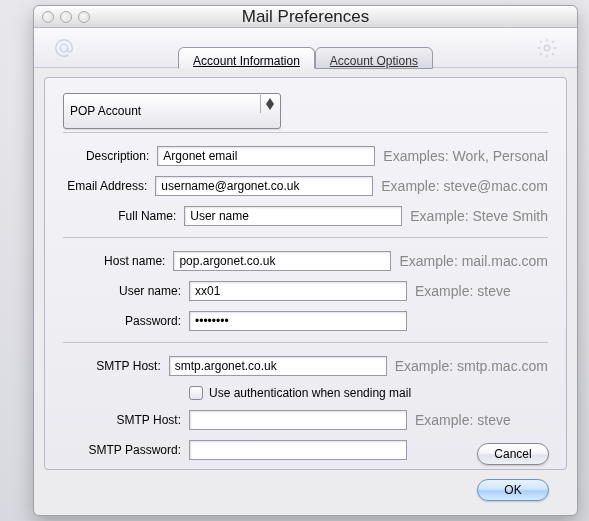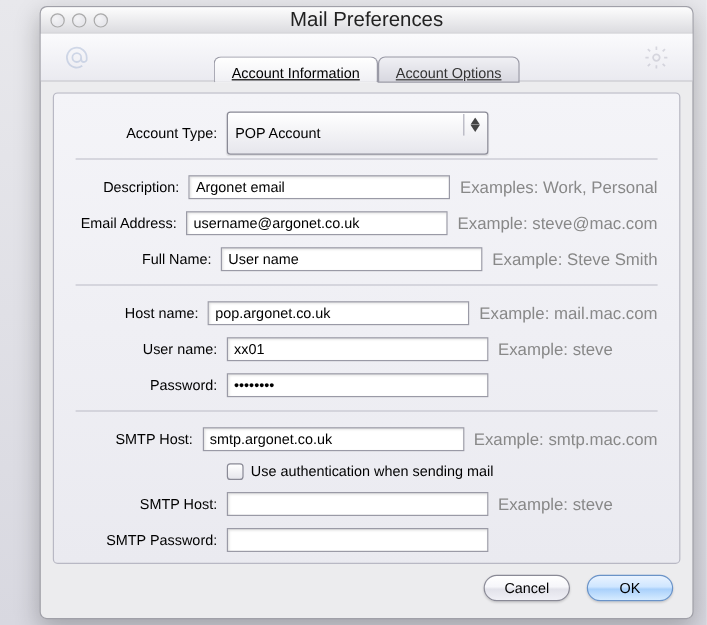--- a/index.html
+++ b/index.html
@@ -151,22 +151,22 @@
     font-size: 12px;
   }
   .cb {
     width: 14px; height: 14px;
     border: 1px solid #8a8a96;
     background: linear-gradient(#fff,#e6e6ec);
     border-radius: 3px;
   }
   .footer {
     position: absolute;
-    right: 16px; bottom: 14px;
-    display: flex; gap: 14px;
+    right: 28px; bottom: 14px;
+    display: flex; gap: 14px; flex-direction: column;
   }
   .aquabtn {
     min-width: 72px; height: 22px;
     border: 1px solid #8a8a96;
     border-radius: 11px;
     background: linear-gradient(#ffffff 0%, #f6f6fa 45%, #e2e2ea 55%, #f0f0f6 100%);
     font-size: 12px;
     display: flex; align-items: center; justify-content: center;
     box-shadow: 0 1px 2px rgba(0,0,0,0.18);
     cursor: default;
@@ -209,21 +209,20 @@
       <svg viewBox="0 0 24 24" fill="none" stroke="#a0a0b0" stroke-width="1.6">
           <circle cx="12" cy="12" r="3"></circle>
           <path d="M12 2v3M12 19v3M4.2 4.2l2.1 2.1M17.7 17.7l2.1 2.1M2 12h3M19 12h3M4.2 19.8l2.1-2.1M17.7 6.3l2.1-2.1"></path>
         </svg>
     </div>
   </div>
 
   <div class="sheet">
 
     <div class="row">
-      <div class="label">Account Type:</div>
       <div class="field">
         <div class="select">
           <span>POP Account</span>
           <span class="arrows">
             <svg viewBox="0 0 8 6">
                 <path d="M4 0 L8 6 L0 6 Z" fill="#444"></path>
               </svg>
             <svg viewBox="0 0 8 6">
                 <path d="M4 6 L8 0 L0 0 Z" fill="#444"></path>
               </svg>

